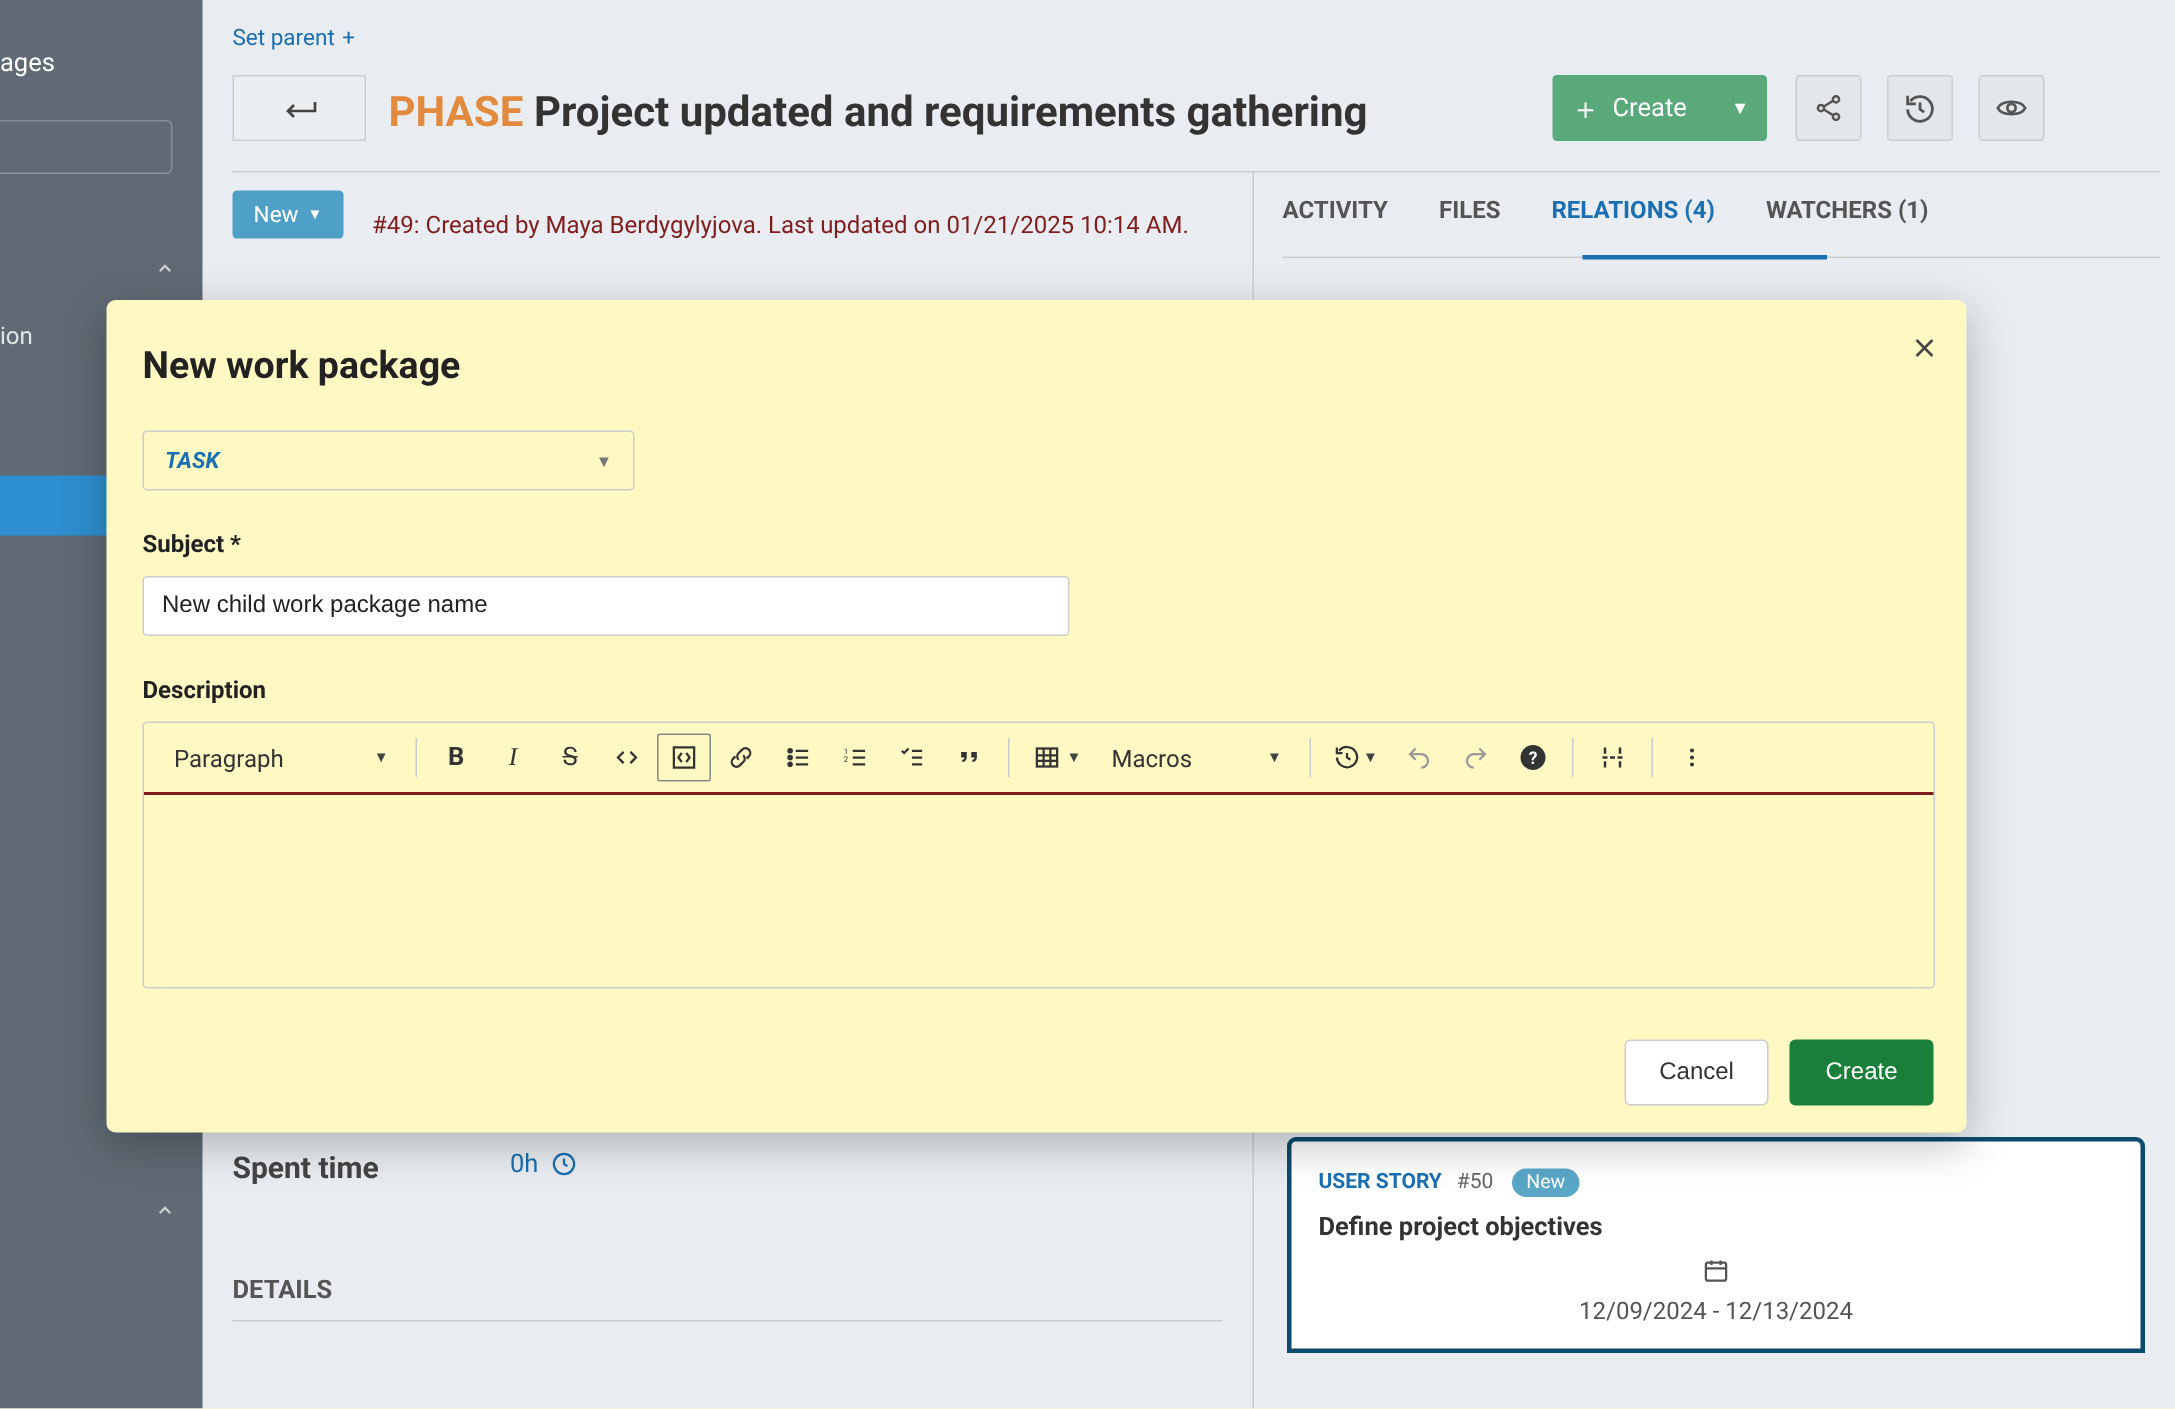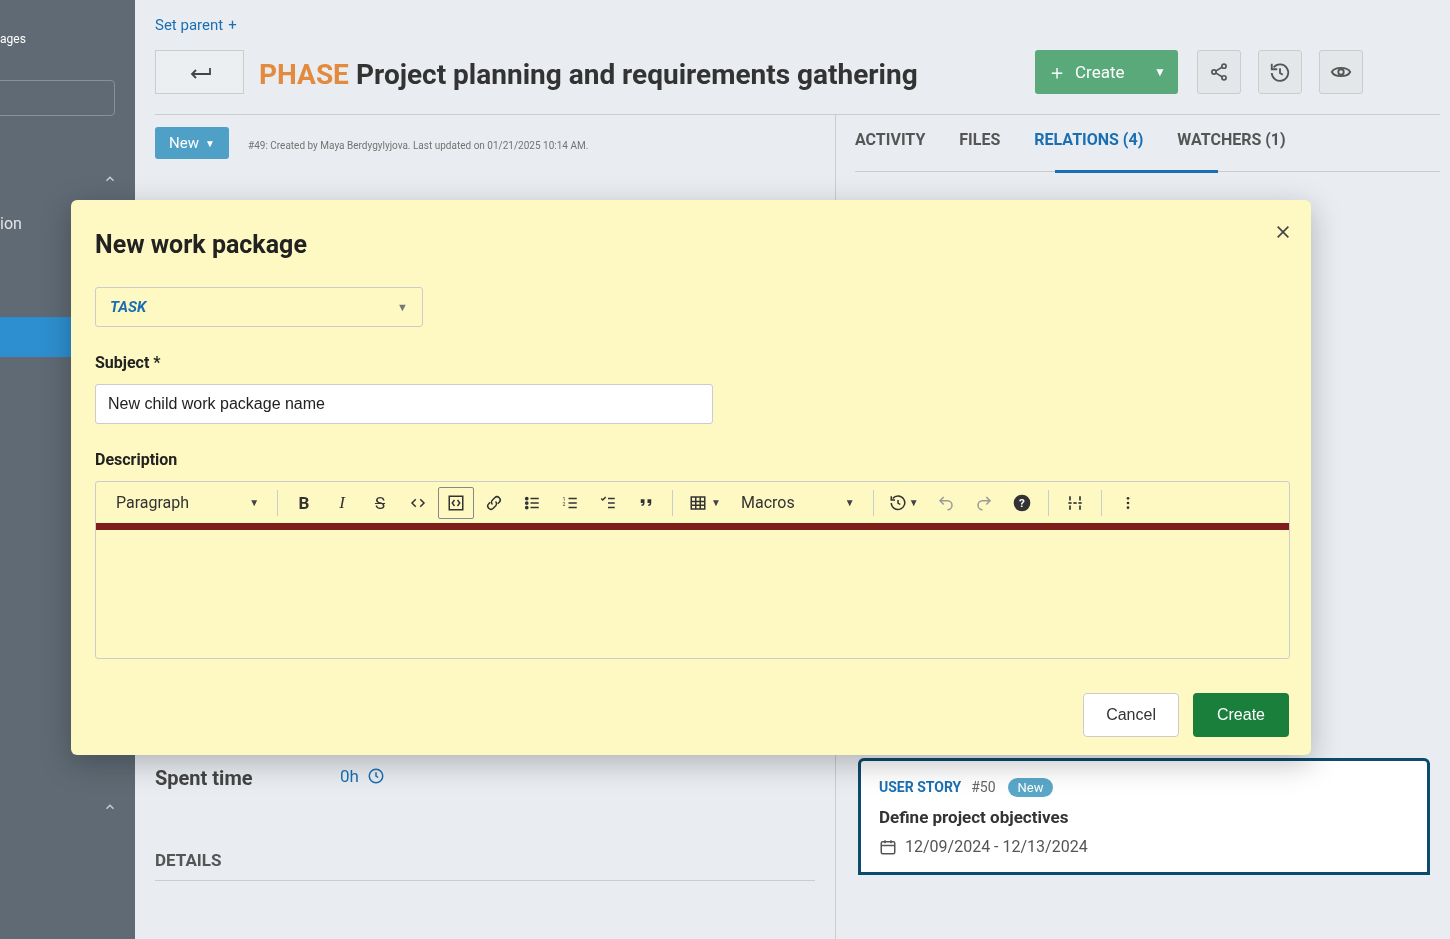--- a/index.html
+++ b/index.html
@@ -1,21 +1,21 @@
 <!DOCTYPE html>
 <html><head>
 <meta charset="utf-8">
 <style>
   * { box-sizing: border-box; margin: 0; padding: 0; }
   html, body { width: 1450px; height: 939px; font-family: -apple-system, BlinkMacSystemFont, "Segoe UI", Roboto, sans-serif; overflow: hidden; }
   body { background: #e9edf1; position: relative; }
 
   
   .left-frag { position: absolute; left: 0; top: 0; width: 135px; height: 100%; background: #5f6a74; color: #fff; }
-  .left-frag .label1 { position: absolute; left: 0; top: 32px; font-size: 12px; color: #fff; width: 100%; text-align: left; padding-left: 0; }
+  .left-frag .label1 { position: absolute; left: 0; top: 32px; font-size: 17px; color: #fff; width: 100%; text-align: left; padding-left: 0; }
   .left-frag .search { position: absolute; top: 80px; left: -100px; width: 215px; height: 36px; border: 1px solid #8a9099; border-radius: 4px; background: #5f6a74; padding: 6px 8px; color: #ccc; font-size: 15px; }
   .left-frag .chev { position: absolute; right: 18px; color: #ccc; font-size: 15px; }
   .left-frag .active-row { position: absolute; left: 0; top: 317px; width: 135px; height: 40px; background: #2d8fcf; }
 
   
   .set-parent { position: absolute; left: 155px; top: 16px; color: #1a6fb3; font-size: 15px; display: flex; align-items: center; gap: 5px; }
   .set-parent .plus { font-size: 15px; }
 
   .back-btn { position: absolute; left: 155px; top: 50px; width: 89px; height: 44px; background: #eceff2; border: 1px solid #ccc; display: flex; align-items: center; justify-content: center; color: #444; font-size: 20px; }
 
@@ -30,52 +30,52 @@
   .share-btn { left: 1197px; }
   .refresh-btn { left: 1258px; }
   .watch-btn { left: 1319px; }
 
   .divider-h { position: absolute; left: 155px; top: 114px; right: 10px; border-top: 1px solid #ccc; }
   .divider-v { position: absolute; left: 835px; top: 114px; bottom: 0; border-left: 1px solid #ccc; }
 
   .new-pill { position: absolute; left: 155px; top: 127px; width: 74px; height: 32px; background: #4fa0c7; border-radius: 3px; display: flex; align-items: center; justify-content: center; gap: 6px; color: #fff; font-size: 15px; }
   .new-pill .chev { font-size: 10px; color: #fff; }
 
-  .created-line { position: absolute; left: 248px; top: 140px; color: #737373; font-size: 10px; text-align: right; }
+  .created-line { position: absolute; left: 248px; top: 140px; color: #7f1d1d; font-size: 16px; text-align: right; }
 
   .tabs { position: absolute; left: 855px; top: 130px; display: flex; gap: 34px; font-size: 16px; font-weight: 700; color: #555; align-items: center; }
   .tabs .tab.active { color: #1a6fb3; }
   .tab-underline { position: absolute; left: 1055px; top: 170px; width: 163px; border-bottom: 3px solid #1a6fb3; }
   .tabs-border { position: absolute; left: 855px; top: 171px; right: 10px; border-bottom: 1px solid #ccc; }
 
   .spent-time { position: absolute; left: 155px; top: 766px; font-size: 20px; font-weight: 700; color: #444; }
   .spent-val { position: absolute; left: 340px; top: 766px; font-size: 17px; color: #1a6fb3; display:flex; align-items:center; gap:8px; }
   .details-hdr { position: absolute; left: 155px; top: 850px; font-size: 17px; font-weight: 700; color: #555; }
   .details-border { position: absolute; left: 155px; top: 880px; width: 660px; border-top: 1px solid #ccc; }
 
   .rel-card { position: absolute; left: 858px; top: 758px; right: 20px; background: #ffffff; border: 3px solid #0c4a6e; border-top-left-radius: 6px; border-top-right-radius: 6px; padding: 16px 18px; }
   .rel-card .type { color: #1a6fb3; font-size: 14px; font-weight: 700; display:inline-block; }
   .rel-card .id { color: #666; font-size: 14px; margin-left: 6px; }
   .rel-card .pill { display: inline-block; margin-left: 8px; background: #5aa7c8; color: #fff; font-size: 13px; padding: 2px 10px; border-radius: 10px; }
   .rel-card .name { font-size: 17px; font-weight: 700; color: #333; margin-top: 10px; }
-  .rel-card .dates { margin-top: 10px; color: #555; font-size: 16px; display: flex; align-items: center; gap: 8px; }
+  .rel-card .dates { margin-top: 10px; color: #555; font-size: 16px; display: flex; align-items: center; gap: 8px; flex-direction: column; }
 
   .rel-intro { position: absolute; left: 858px; top: 208px; right: 20px; color: #555; font-size: 16px; line-height: 1.5; }
 
   
   .modal { position: absolute; left: 71px; top: 200px; width: 1240px; height: 555px; background: #fef9c3; border-radius: 6px; box-shadow: 0 8px 30px rgba(0,0,0,0.25); padding: 30px 24px 22px 24px; }
   .modal h1 { font-size: 25px; font-weight: 700; color: #222; }
   .modal .close { position: absolute; right: 20px; top: 24px; color: #555; font-size: 18px; cursor: pointer; }
   .type-select { margin-top: 28px; width: 328px; height: 40px; border: 1px solid #ccc; border-radius: 3px; display: flex; align-items: center; padding: 0 14px; color: #1a6fb3; font-weight: 700; font-size: 15px; font-style: italic; }
   .type-select .chev { margin-left: auto; color: #777; font-size: 11px; }
   .field-label { margin-top: 26px; font-size: 16px; font-weight: 700; color: #222; }
   .subj-input { margin-top: 12px; width: 618px; height: 40px; border: 1px solid #ccc; border-radius: 3px; padding: 0 12px; font-size: 16px; color: #222; }
   .desc-label { margin-top: 26px; font-size: 16px; font-weight: 700; color: #222; }
   .editor { margin-top: 12px; border: 1px solid #ccc; border-radius: 3px; width: 1195px; }
-  .toolbar { height: 48px; border-bottom: 7px solid #7f1d1d; display: flex; align-items: center; padding: 0 10px; gap: 2px; }
+  .toolbar { height: 48px; border-bottom: 2px solid #7f1d1d; display: flex; align-items: center; padding: 0 10px; gap: 2px; }
   .tb-btn { width: 36px; height: 32px; display: flex; align-items: center; justify-content: center; color: #333; font-size: 17px; border-radius: 2px; }
   .tb-btn.active { border: 1px solid #888; }
   .tb-sep { width: 1px; height: 26px; background: #ccc; margin: 0 6px; }
   .tb-text { padding: 0 10px; font-size: 16px; color: #333; display: flex; align-items: center; gap: 60px; }
   .tb-text .chev { font-size: 10px; color: #444; }
   .editor-body { height: 128px; }
   .modal-actions { position: absolute; right: 22px; bottom: 18px; display: flex; gap: 14px; }
   .btn-cancel { height: 44px; padding: 0 22px; border: 1px solid #ccc; border-radius: 4px; background: #fff; font-size: 16px; color: #333; display: flex; align-items: center; }
   .btn-create { height: 44px; padding: 0 24px; border-radius: 4px; background: #1a7f3a; color: #fff; font-size: 16px; border: none; display: flex; align-items: center; }
 
@@ -106,21 +106,21 @@
   <span class="plus">+</span>
 </div>
 
 <div class="back-btn">
   <svg width="24" height="16" viewBox="0 0 24 16" fill="none" stroke="#444" stroke-width="1.8">
       <path d="M4 10 L22 10 L22 4"></path>
       <polyline points="8 6 4 10 8 14"></polyline>
     </svg>
 </div>
 <div class="title-phase">PHASE</div>
-<div class="title-name">Project planning and requirements gathering</div>
+<div class="title-name">Project updated and requirements gathering</div>
 
 <div class="create-btn">
   <span class="plus">＋</span>
   <span>Create</span>
   <span class="chev">▼</span>
 </div>
 <div class="icon-btn share-btn">
   <svg width="20" height="20" viewBox="0 0 24 24" fill="none" stroke="#555" stroke-width="2">
       <circle cx="6" cy="12" r="2.5"></circle>
       <circle cx="18" cy="5" r="2.5"></circle>

